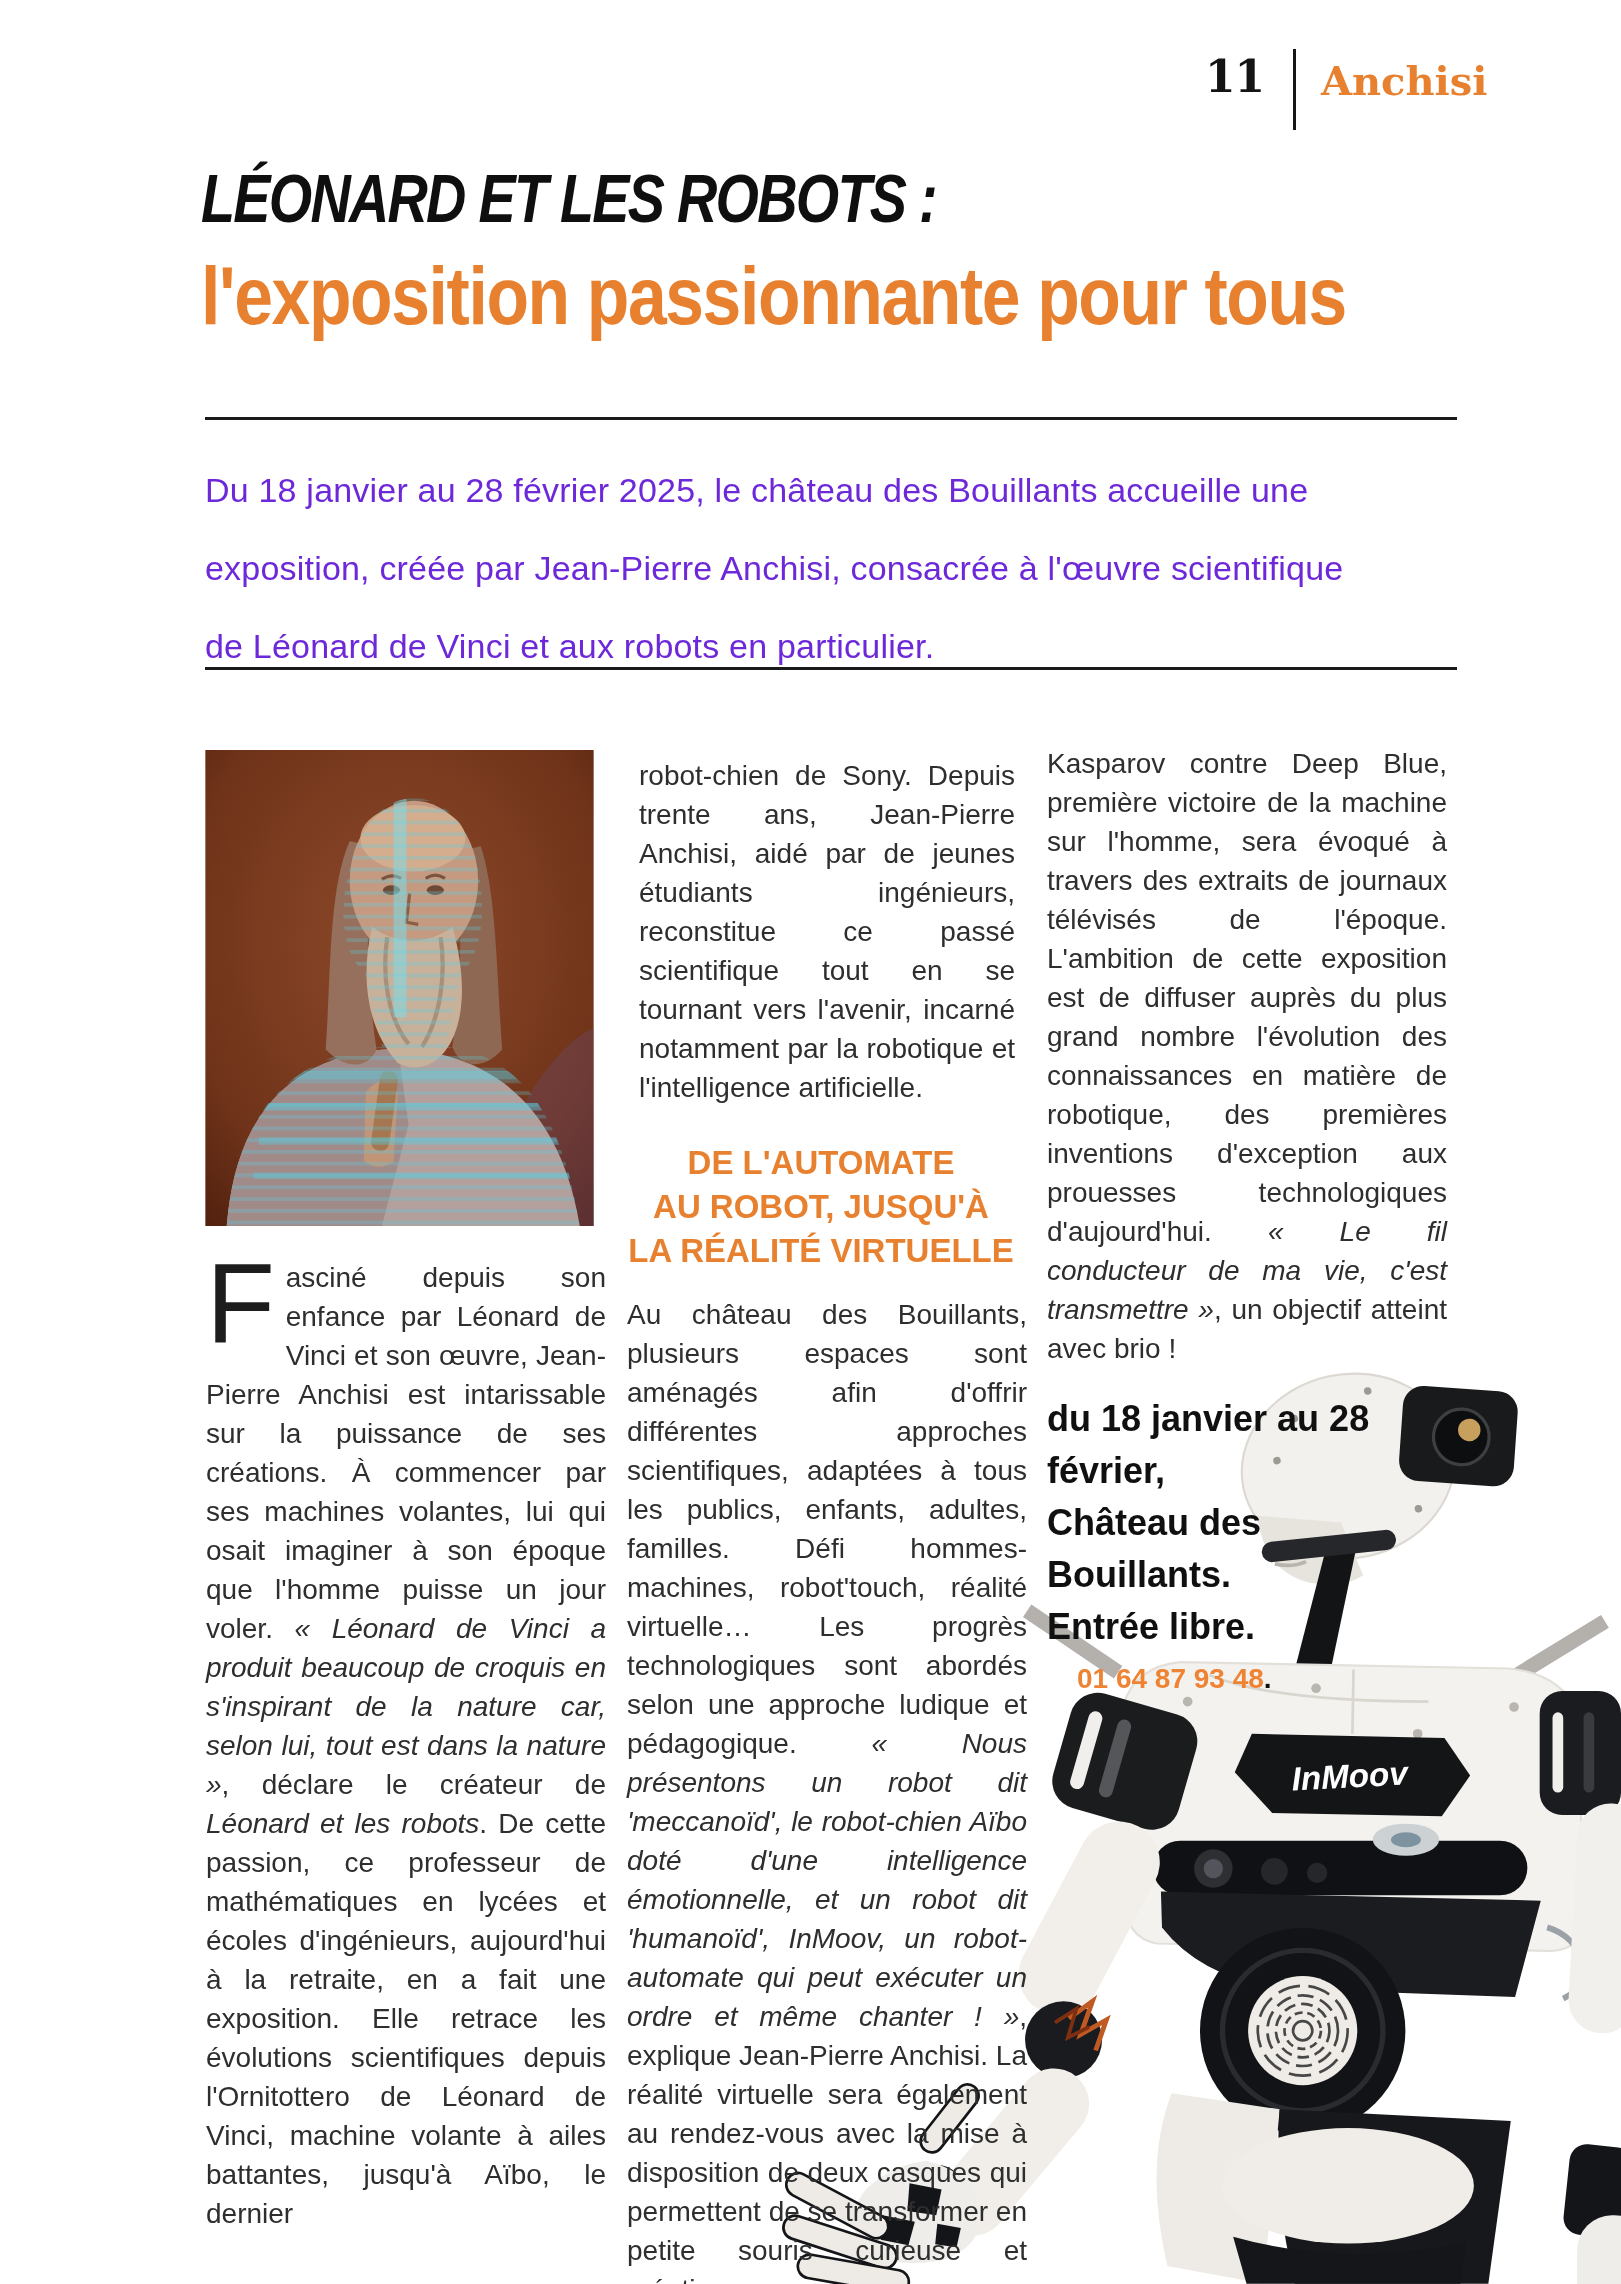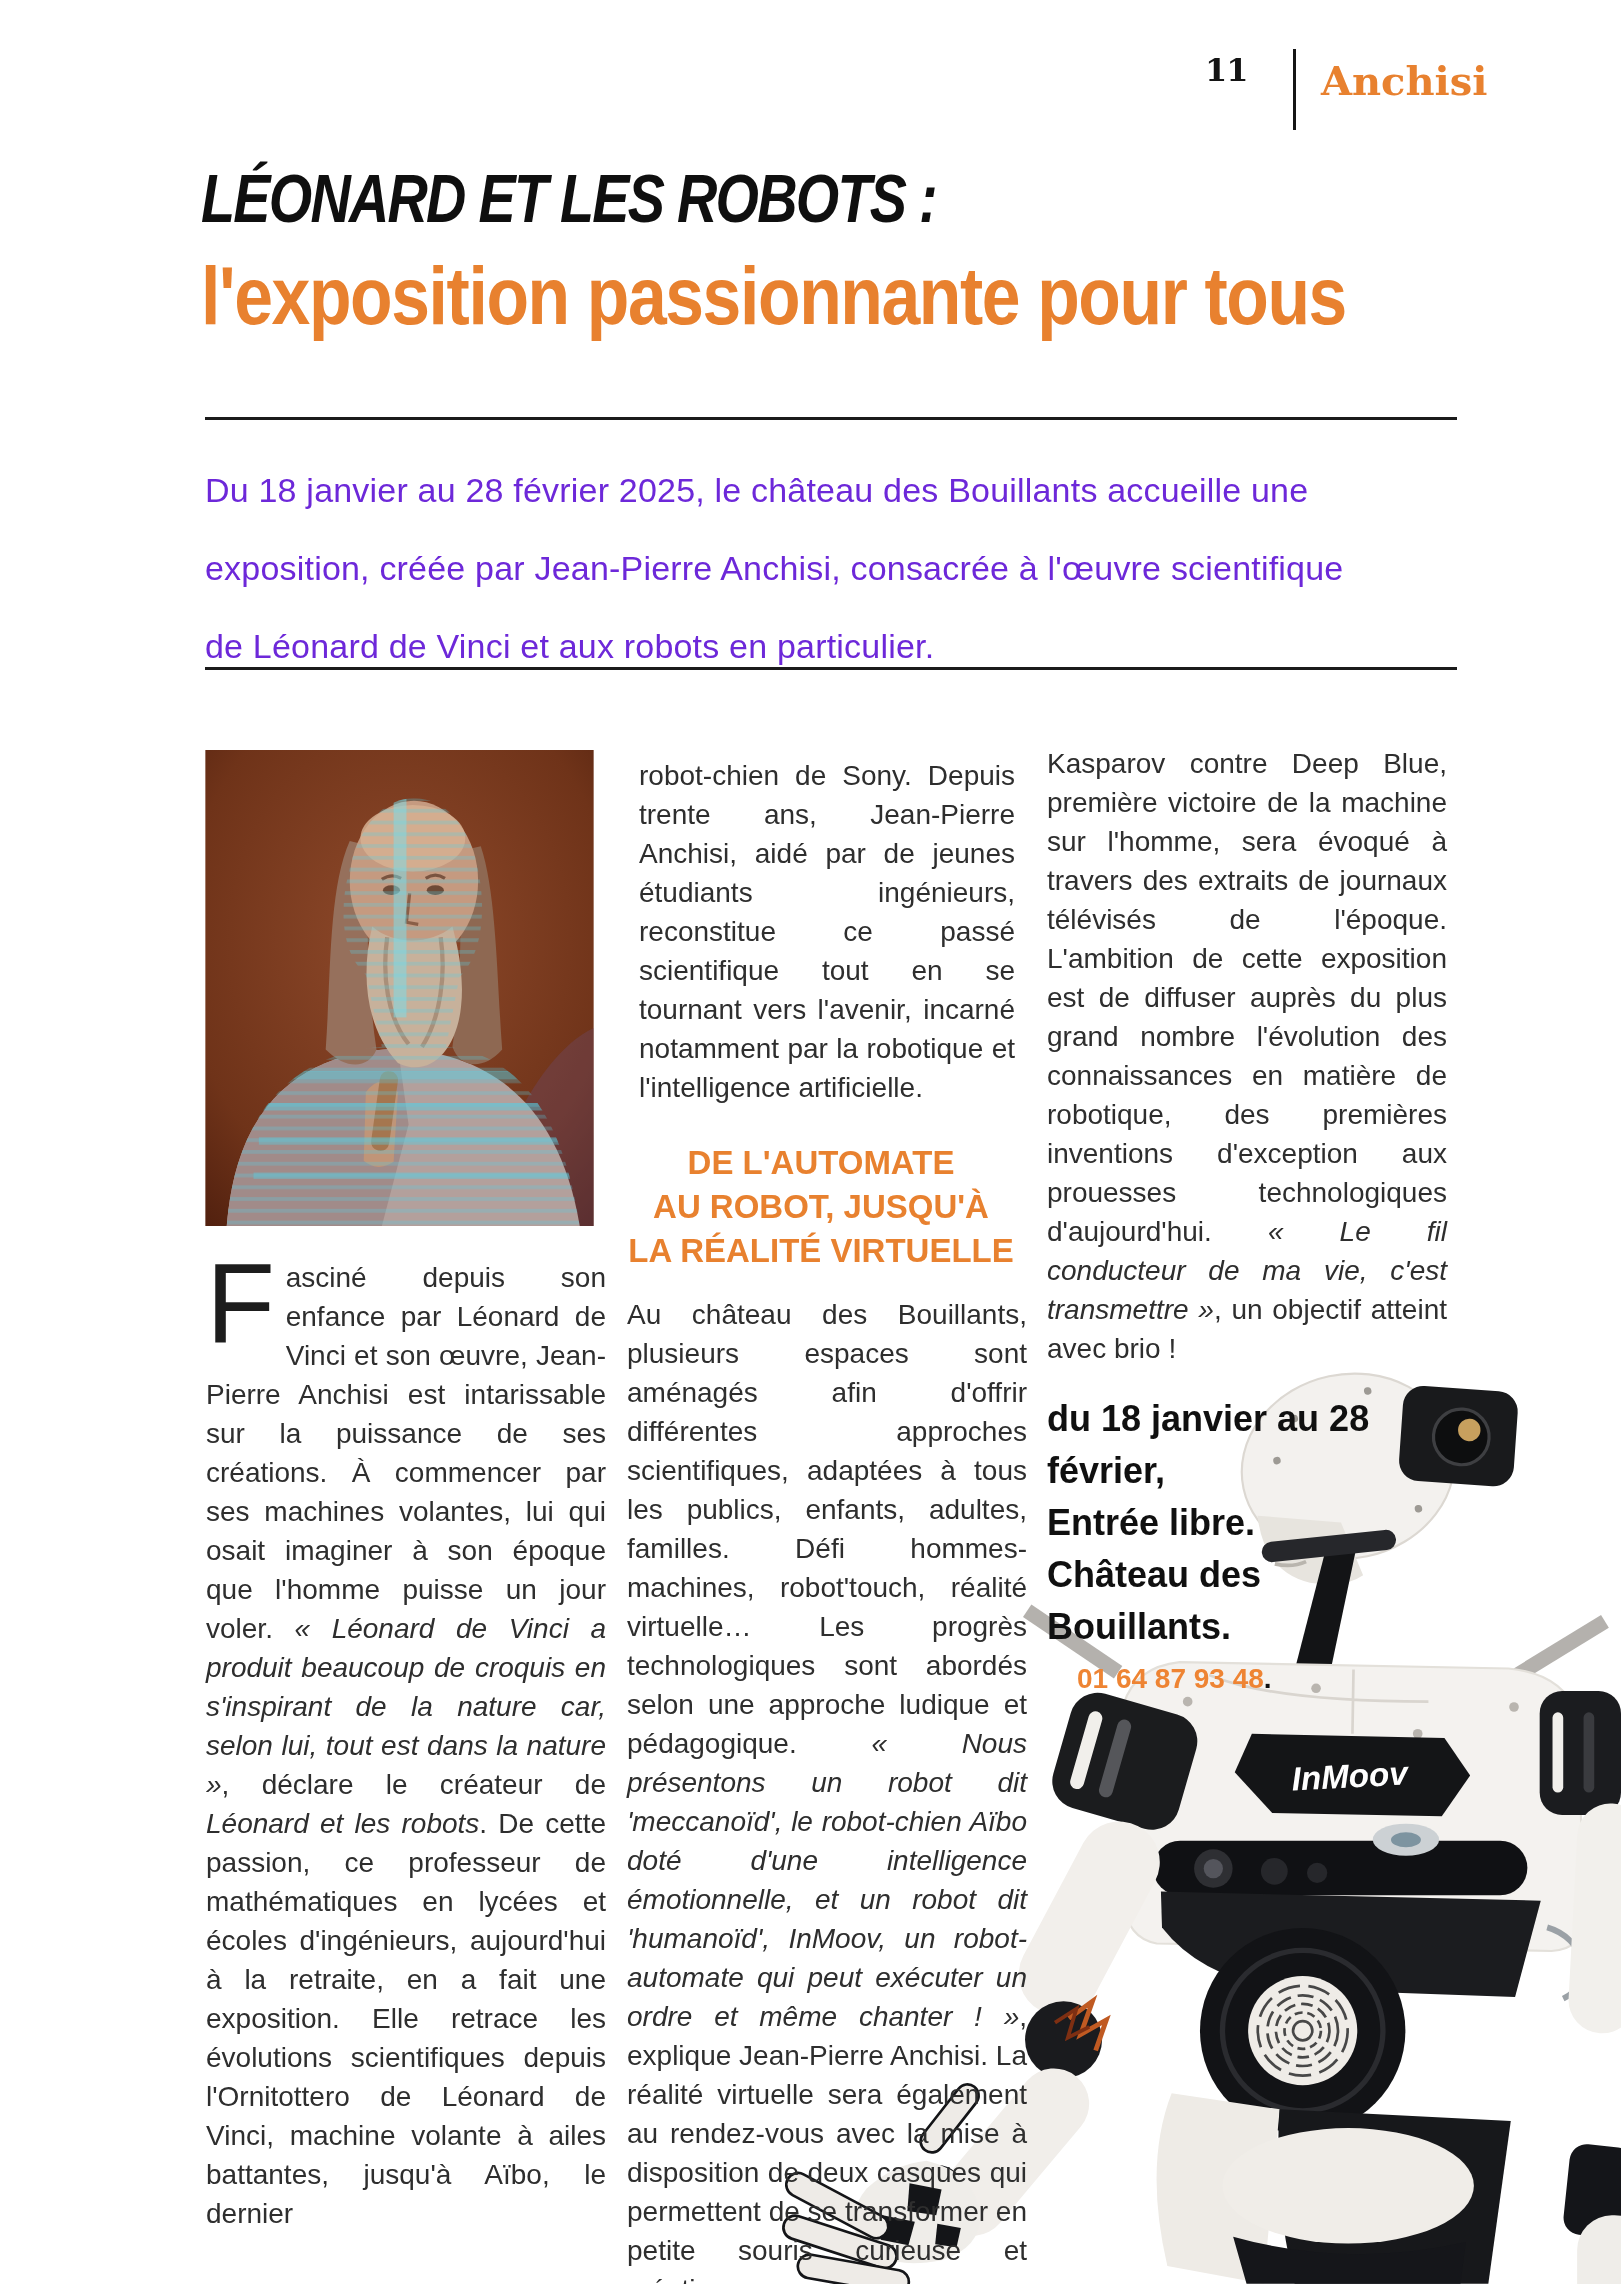--- a/index.html
+++ b/index.html
@@ -2,21 +2,21 @@
 <html style="font-size:8.6px"><head>
 <meta charset="utf-8">
 <style>
   html,body{margin:0;padding:0;background:#ffffff;}
   .page{
     position:relative;width:1622px;height:2284px;background:#ffffff;overflow:hidden;
     font-family:"Liberation Sans",sans-serif;color:#2e2e2e;
   }
   
   .page-number{position:absolute;left:1205px;top:51px;font-family:"DejaVu Serif",serif;
-    font-size:32px;font-weight:700;color:#141414;letter-spacing:-1.1px;}
+    font-size:44px;font-weight:700;color:#141414;letter-spacing:-1.1px;}
   .header-divider{position:absolute;left:1293px;top:49px;width:3.2px;height:81px;background:#161616;}
   .section-label{position:absolute;left:1321px;top:57px;font-family:"DejaVu Serif",serif;
     font-size:40px;font-weight:700;color:#E8812F;}
   
   .title1{position:absolute;left:201px;top:159px;white-space:nowrap;}
   .title1 span{display:inline-block;font-size:68px;font-weight:800;font-style:italic;
     letter-spacing:-2.1px;color:#0f0f0f;transform:scaleX(.82);transform-origin:left;}
   .title2{position:absolute;left:201px;top:250px;white-space:nowrap;}
   .title2 span{display:inline-block;font-size:81px;font-weight:700;letter-spacing:-1.6px;
     color:#E8812F;transform:scaleX(.86);transform-origin:left;}
@@ -230,21 +230,21 @@
       </div>
       <p class="body-text" style="margin:0;"><span>Au château des Bouillants, plusieurs espaces sont aménagés afin d'offrir différentes approches scientifiques, adaptées à tous les publics, enfants, adultes, familles. Défi hommes-machines, robot'touch, réalité virtuelle… Les progrès technologiques sont abordés selon une approche ludique et pédagogique. </span><span class="it">« Nous présentons un robot dit 'meccanoïd', le robot-chien Aïbo doté d'une intelligence émotionnelle, et un robot dit 'humanoïd', InMoov, un robot-automate qui peut exécuter un ordre et même chanter ! »</span><span>, explique Jean-Pierre Anchisi. La réalité virtuelle sera également au rendez-vous avec la mise à disposition de deux casques qui permettent de se transformer en petite souris curieuse et créative.</span></p>
       <p class="caption" style="margin:0;">Le duel aux échecs</p>
     </div>
 
     <div id="col3" class="col">
       <p class="body-text" style="margin:0;"><span>Kasparov contre Deep Blue, première victoire de la machine sur l'homme, sera évoqué à travers des extraits de journaux télévisés de l'époque. L'ambition de cette exposition est de diffuser auprès du plus grand nombre l'évolution des connaissances en matière de robotique, des premières inventions d'exception aux prouesses technologiques d'aujourd'hui. </span><span class="it">« Le fil conducteur de ma vie, c'est transmettre »</span><span>, un objectif atteint avec brio !</span></p>
 
       <div class="info-box">
         <div class="info-line">du 18 janvier au 28 février,</div>
+        <div class="info-line">Château des Bouillants.</div>
         <div class="info-line">Entrée libre.</div>
-        <div class="info-line">Château des Bouillants.</div>
         <div class="info-phone-line"><span class="info-phone">01 64 87 93 48</span><span>.</span></div>
       </div>
     </div>
 
   </div>
 </div>
 
 
 </body></html>

